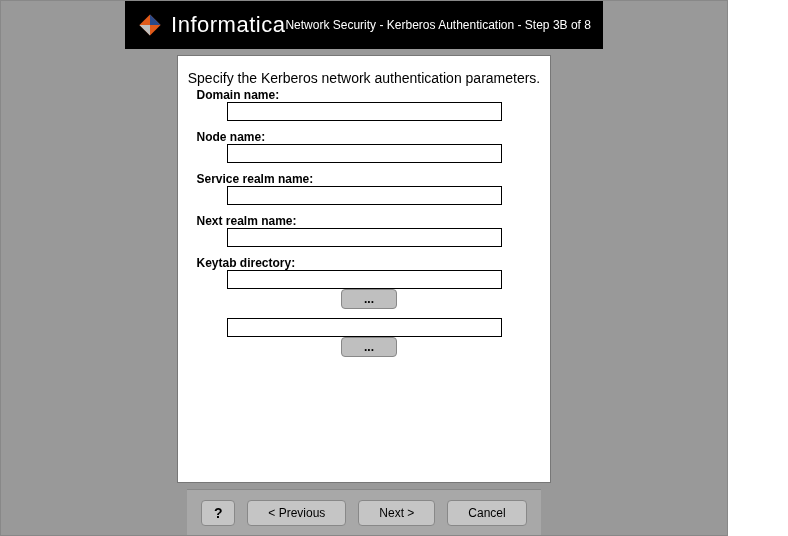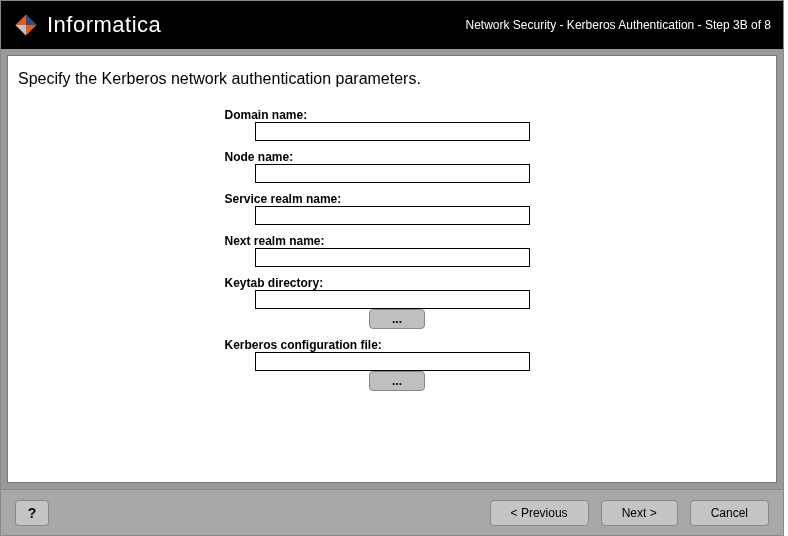--- a/index.html
+++ b/index.html
@@ -1,21 +1,22 @@
 <!DOCTYPE html>
 <html><head>
 <meta charset="utf-8">
 <style>
   * { box-sizing: border-box; margin: 0; padding: 0; }
   html, body { width: 788px; height: 536px; font-family: Arial, Helvetica, sans-serif; overflow: hidden; }
   .window {
-    width: 784px; height: 536px;
+    width: 728px; height: 536px;
     background: #999;
     display: flex; flex-direction: column;
     border: 1px solid #888;
+    align-items: center;
   }
   .header {
     background: #000;
     color: #fff;
     height: 48px;
     display: flex;
     align-items: center;
     padding: 0 12px;
     justify-content: space-between;
   }
@@ -45,22 +46,22 @@
   }
   .content {
     flex: 1;
     background: #fff;
     border: 1px solid #777;
     padding: 14px 10px;
     color: #000;
     font-size: 12px;
   }
   .instruction {
-    margin-bottom: 20px;
-    font-size: 16px;
+    margin-bottom: 2px;
+    font-size: 14px;
   }
   .form-row {
     display: flex;
     align-items: center;
     margin-bottom: 9px;
     flex-direction: column;
   }
   .form-label {
     width: 335px;
     font-size: 12px;
@@ -162,21 +163,20 @@
         <input class="form-input" type="text" value="" style="">
       </div>
 
       <div class="form-row">
         <div class="form-label">Keytab directory:</div>
         <input class="form-input" type="text" value="" style="">
         <button class="browse-btn">...</button>
       </div>
 
       <div class="form-row">
-        <div class="form-label">Kerberos configuration file:</div>
         <input class="form-input" type="text" value="" style="">
         <button class="browse-btn">...</button>
       </div>
 
     </div>
   </div>
 
   <div class="footer">
     <button class="help-btn">
       <span>?</span>

